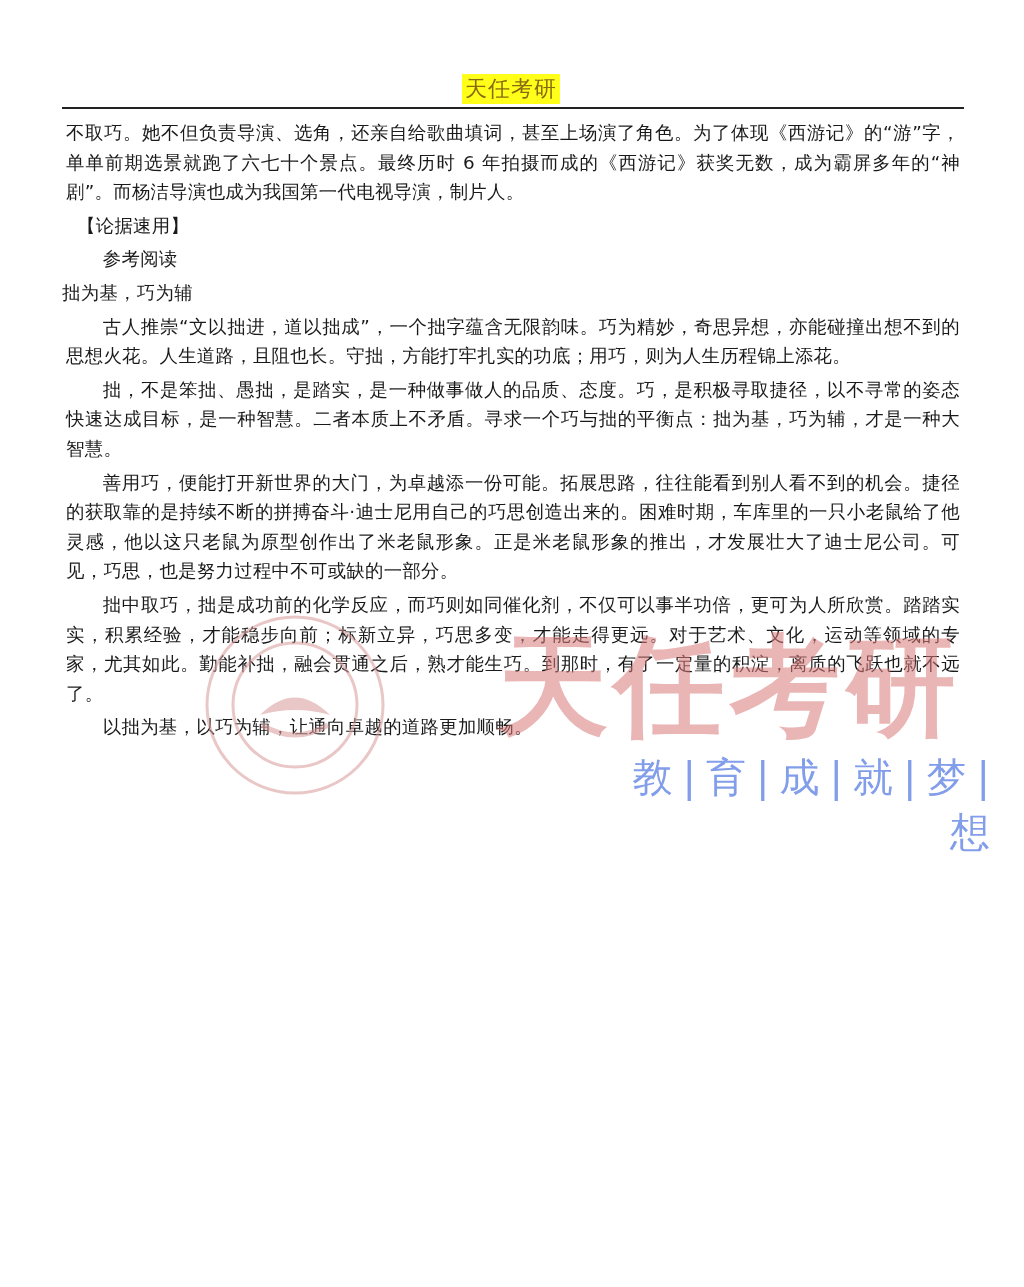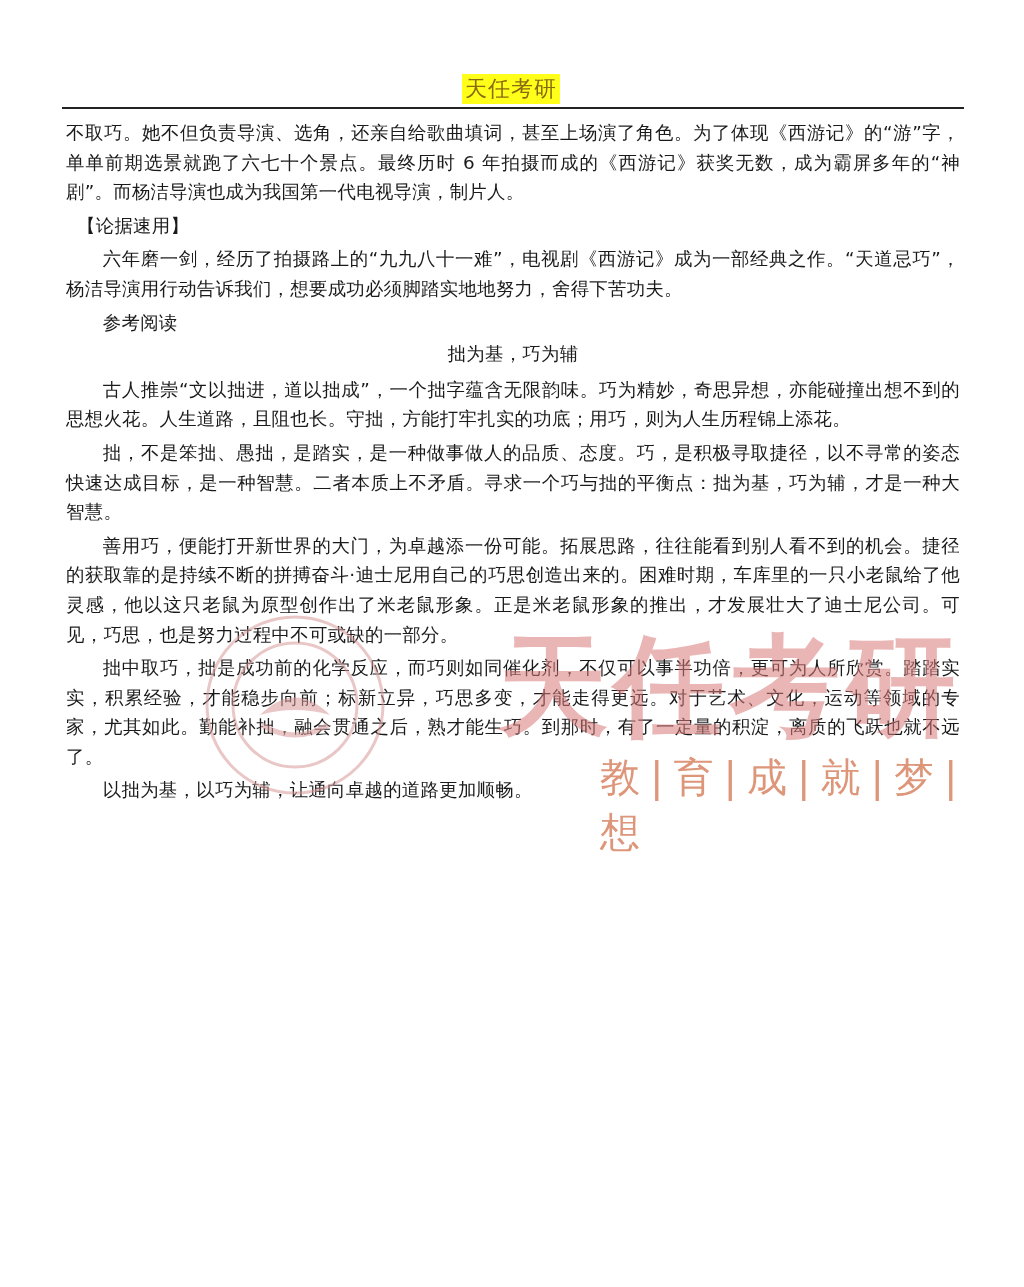--- a/index.html
+++ b/index.html
@@ -20,48 +20,47 @@
     }
     .content {
       position: absolute; left: 62px; top: 114px; width: 902px;
       font-size: 18.4px; line-height: 29.6px; letter-spacing: 0.3px;
       text-align: justify;
     }
     .content p { margin: 4px; }
     .indent { text-indent: 2em; }
     .section-label { padding-left: 0.6em; }
     .bold-label { font-weight: normal; padding-left: 2em; }
-    .center-title { text-align: center; padding-left: 0; margin: 2px 0 !important; font-family: Liberation Mono, monospace; }
+    .center-title { padding-left: 0; margin: 2px 0 !important; }
     .watermark {
       position: absolute; left: 200px; top: 600px; width: 800px; height: 220px;
       pointer-events: none; opacity: 0.55;
     }
     .wm-text {
       position: absolute; left: 298px; top: 26px;
       font-family: "DejaVu Sans", sans-serif; font-weight: bold;
       font-size: 110px; color: #d97a7a; letter-spacing: 6px; line-height: 120px;
     }
     .wm-sub {
       position: absolute; left: 400px; top: 150px;
-      font-size: 40px; color: #c2410c; letter-spacing: 10px;
+      font-size: 40px; color: #1d4ed8; letter-spacing: 10px; text-align: right;
     }
     .wm-logo {
       position: absolute; left: 0px; top: 10px; width: 190px; height: 190px;
     }
   </style>
 </head>
 <body>
 
 <div class="header-title">天任考研</div>
 <div class="header-rule"></div>
 
 <div class="content">
   <p>不取巧。她不但负责导演、选角，还亲自给歌曲填词，甚至上场演了角色。为了体现《西游记》的“游”字，单单前期选景就跑了六七十个景点。最终历时 6 年拍摄而成的《西游记》获奖无数，成为霸屏多年的“神剧”。而杨洁导演也成为我国第一代电视导演，制片人。</p>
   <p class="section-label">【论据速用】</p>
-  <p class="indent">六年磨一剑，经历了拍摄路上的“九九八十一难”，电视剧《西游记》成为一部经典之作。“天道忌巧”，杨洁导演用行动告诉我们，想要成功必须脚踏实地地努力，舍得下苦功夫。</p>
   <p class="bold-label">参考阅读</p>
   <p class="center-title">拙为基，巧为辅</p>
   <p class="indent">古人推崇“文以拙进，道以拙成”，一个拙字蕴含无限韵味。巧为精妙，奇思异想，亦能碰撞出想不到的思想火花。人生道路，且阻也长。守拙，方能打牢扎实的功底；用巧，则为人生历程锦上添花。</p>
   <p class="indent">拙，不是笨拙、愚拙，是踏实，是一种做事做人的品质、态度。巧，是积极寻取捷径，以不寻常的姿态快速达成目标，是一种智慧。二者本质上不矛盾。寻求一个巧与拙的平衡点：拙为基，巧为辅，才是一种大智慧。</p>
   <p class="indent">善用巧，便能打开新世界的大门，为卓越添一份可能。拓展思路，往往能看到别人看不到的机会。捷径的获取靠的是持续不断的拼搏奋斗·迪士尼用自己的巧思创造出来的。困难时期，车库里的一只小老鼠给了他灵感，他以这只老鼠为原型创作出了米老鼠形象。正是米老鼠形象的推出，才发展壮大了迪士尼公司。可见，巧思，也是努力过程中不可或缺的一部分。</p>
   <p class="indent">拙中取巧，拙是成功前的化学反应，而巧则如同催化剂，不仅可以事半功倍，更可为人所欣赏。踏踏实实，积累经验，才能稳步向前；标新立异，巧思多变，才能走得更远。对于艺术、文化，运动等领域的专家，尤其如此。勤能补拙，融会贯通之后，熟才能生巧。到那时，有了一定量的积淀，离质的飞跃也就不远了。</p>
   <p class="indent">以拙为基，以巧为辅，让通向卓越的道路更加顺畅。</p>
 </div>
 
 <div class="watermark">

